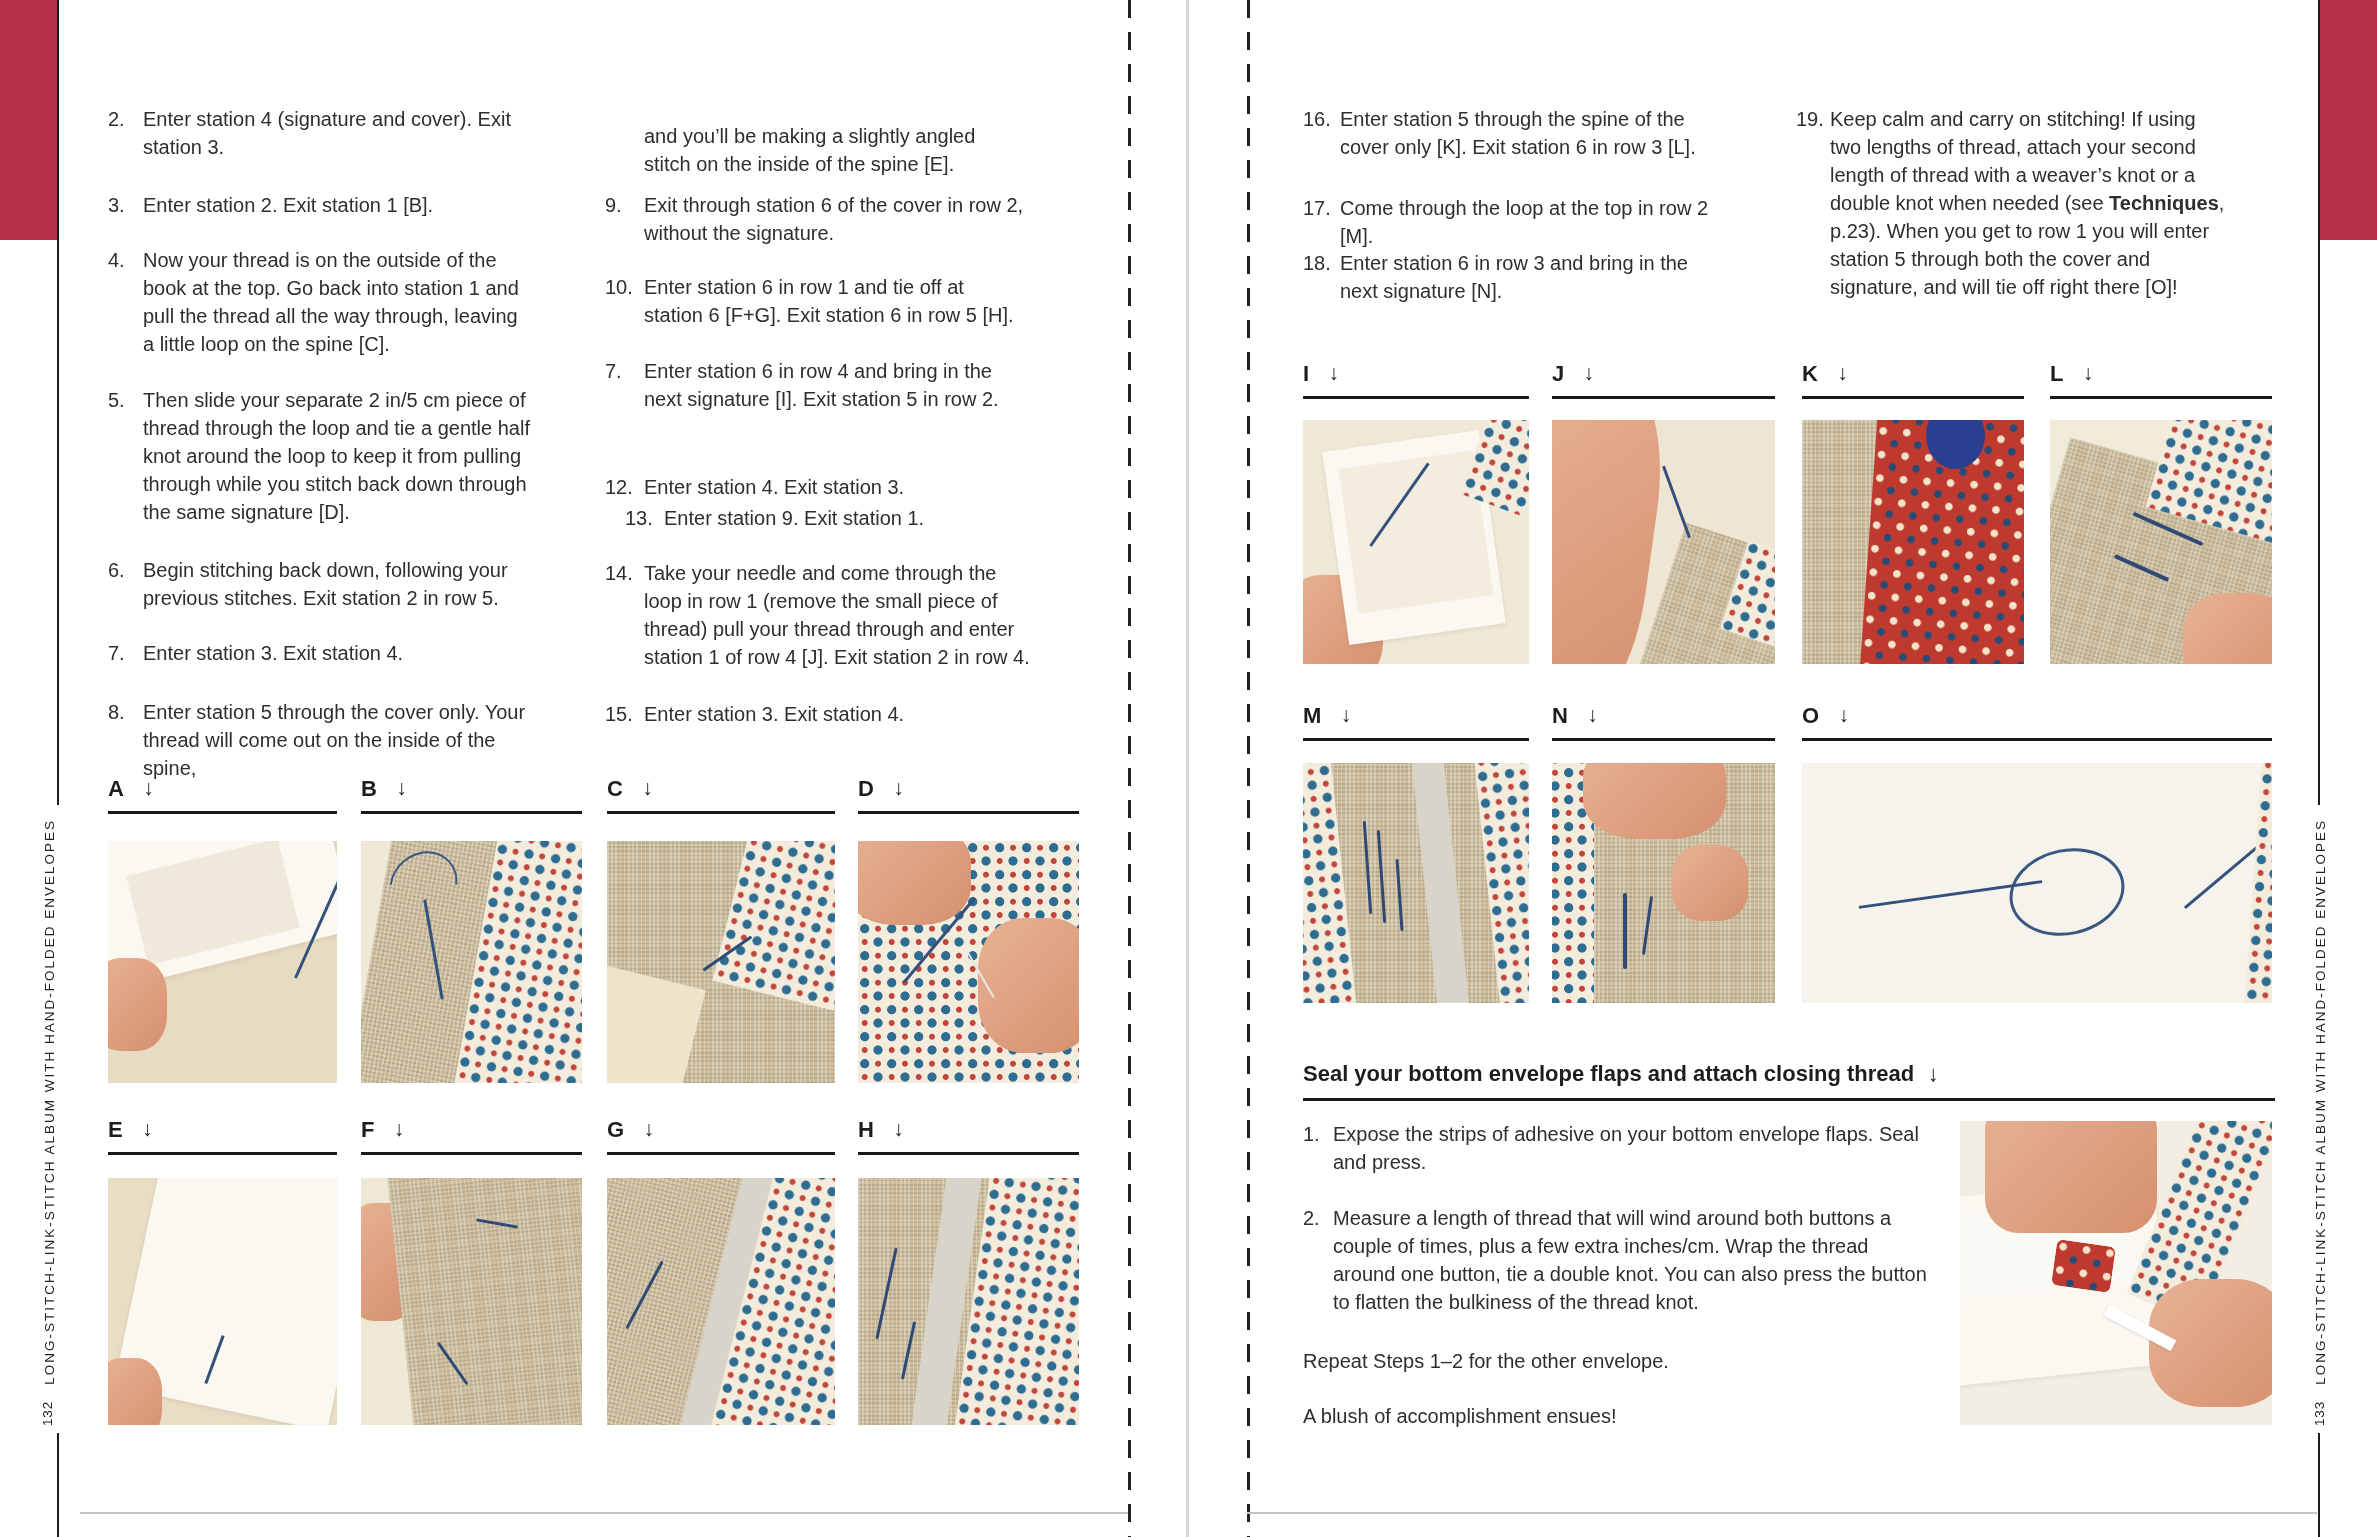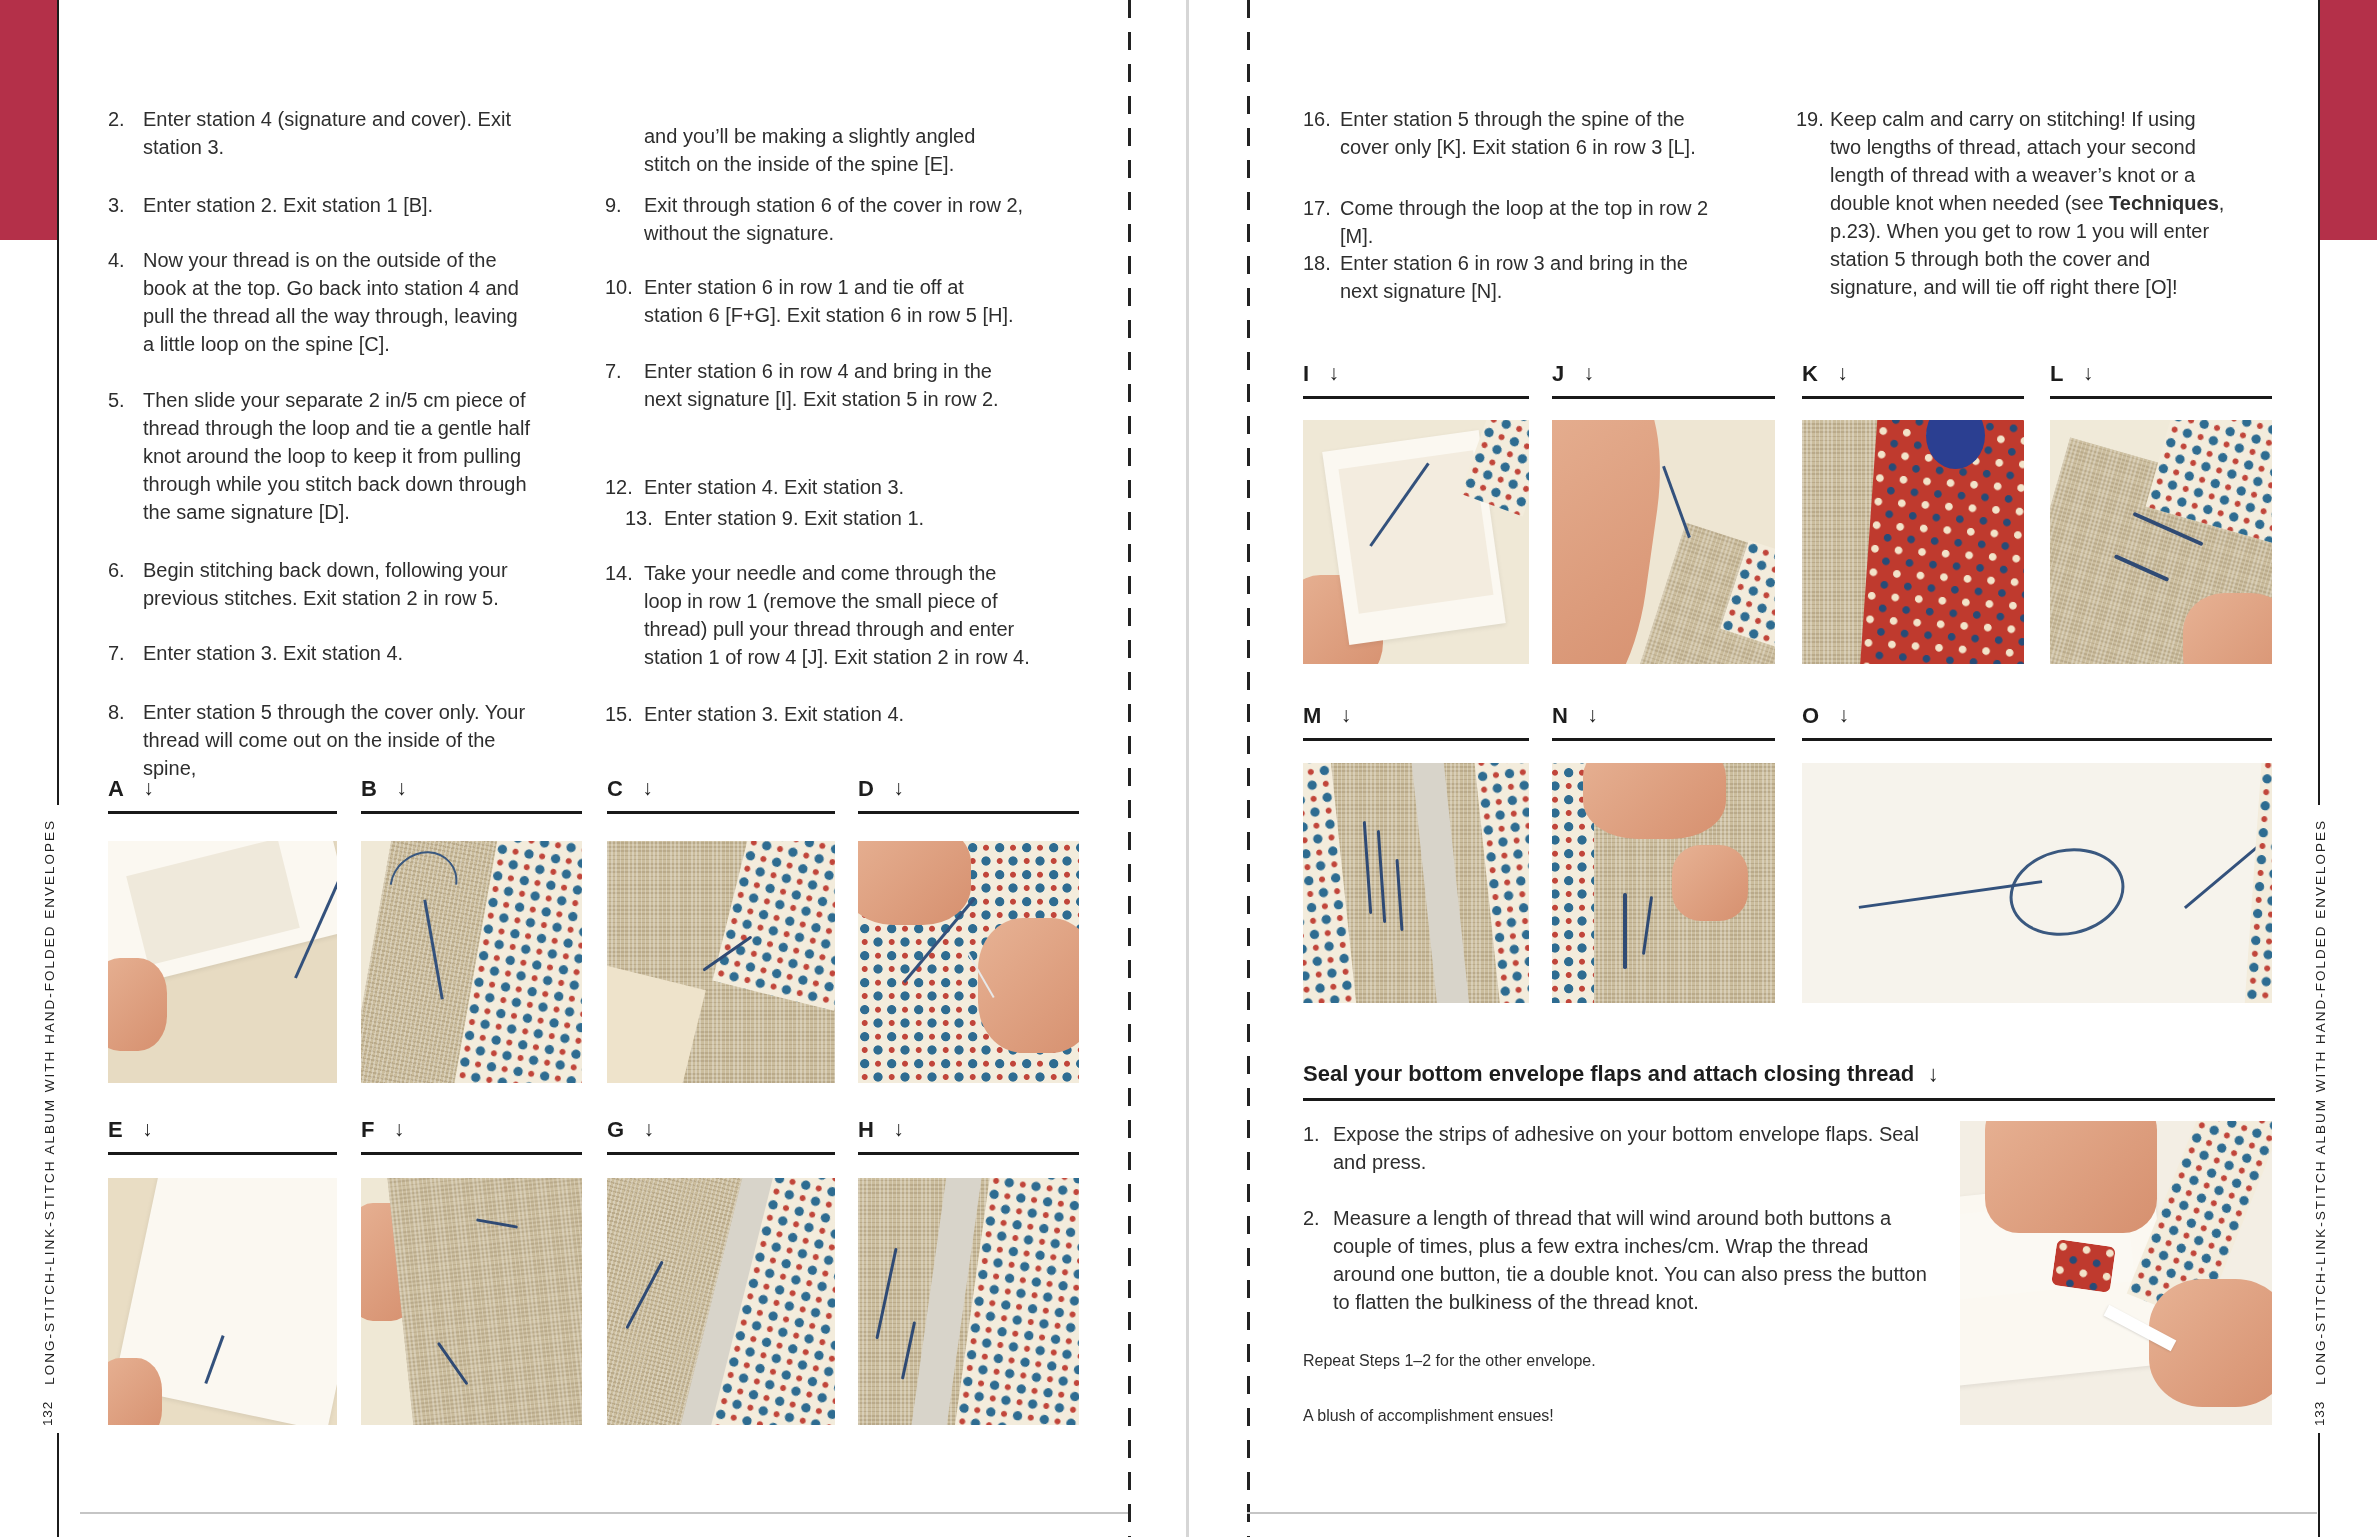--- a/index.html
+++ b/index.html
@@ -18,21 +18,21 @@
   
   .vtext{
     position:absolute;writing-mode:vertical-rl;transform:rotate(180deg);
     white-space:nowrap;font-size:13.5px;letter-spacing:2px;color:#222;
   }
   .pagenum{font-size:13.5px;letter-spacing:0.8px;}
   
   .step{position:absolute;font-size:20px;line-height:28px;}
   .step .num{position:absolute;left:0;top:0;}
   .step .body{display:block;}
-  .note{position:absolute;font-size:16px;line-height:28px;}
+  .note{position:absolute;font-size:20px;line-height:28px;}
   
   .figlabel{
     position:absolute;font-size:22px;font-weight:600;letter-spacing:0.8px;
     border-bottom:3.4px solid #191919;padding-bottom:9.3px;
     display:flex;gap:18.5px;align-items:flex-start;color:#1d1d1d;
   }
   .figlabel .arrow{font-weight:400;font-size:21px;}
   
   .sectionhead{
     position:absolute;font-size:22px;font-weight:700;color:#1d1d1d;
@@ -89,21 +89,21 @@
 <div class="step" style="left:108px;top:105px;width:422px;">
   <span class="num">2.</span>
   <span class="body" style="padding-left:35px;">Enter station 4 (signature and cover). Exit station 3.</span>
 </div>
 <div class="step" style="left:108px;top:191px;width:422px;">
   <span class="num">3.</span>
   <span class="body" style="padding-left:35px;">Enter station 2. Exit station 1 [B].</span>
 </div>
 <div class="step" style="left:108px;top:246px;width:422px;">
   <span class="num">4.</span>
-  <span class="body" style="padding-left:35px;">Now your thread is on the outside of the book at the top. Go back into station 4 and pull the thread all the way through, leaving a little loop on the spine [C].</span>
+  <span class="body" style="padding-left:35px;">Now your thread is on the outside of the book at the top. Go back into station 1 and pull the thread all the way through, leaving a little loop on the spine [C].</span>
 </div>
 <div class="step" style="left:108px;top:386px;width:422px;">
   <span class="num">5.</span>
   <span class="body" style="padding-left:35px;">Then slide your separate 2 in/5 cm piece of thread through the loop and tie a gentle half knot around the loop to keep it from pulling through while you stitch back down through the same signature [D].</span>
 </div>
 <div class="step" style="left:108px;top:556px;width:422px;">
   <span class="num">6.</span>
   <span class="body" style="padding-left:35px;">Begin stitching back down, following your previous stitches. Exit station 2 in row 5.</span>
 </div>
 <div class="step" style="left:108px;top:639px;width:422px;">

